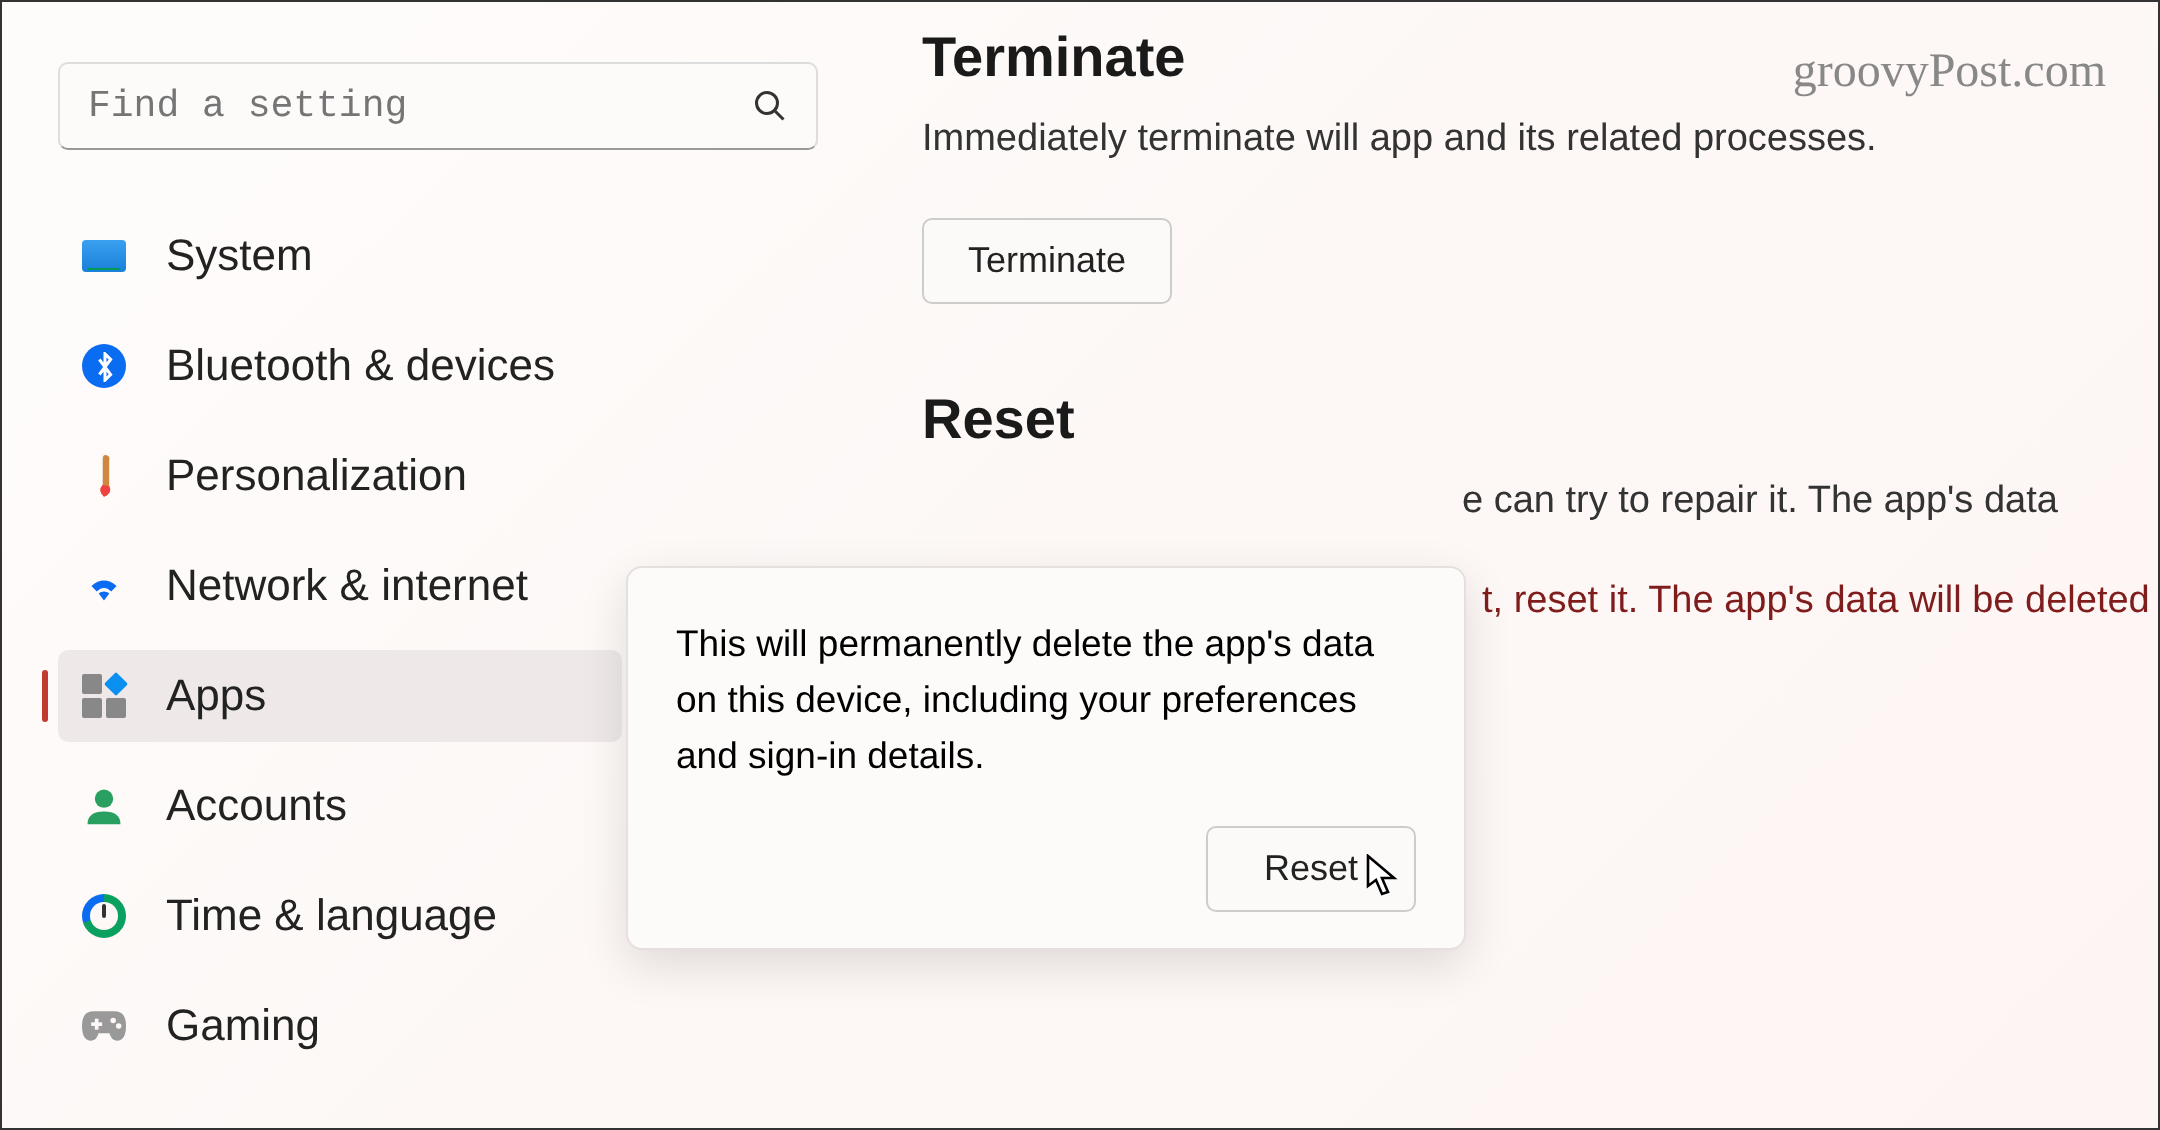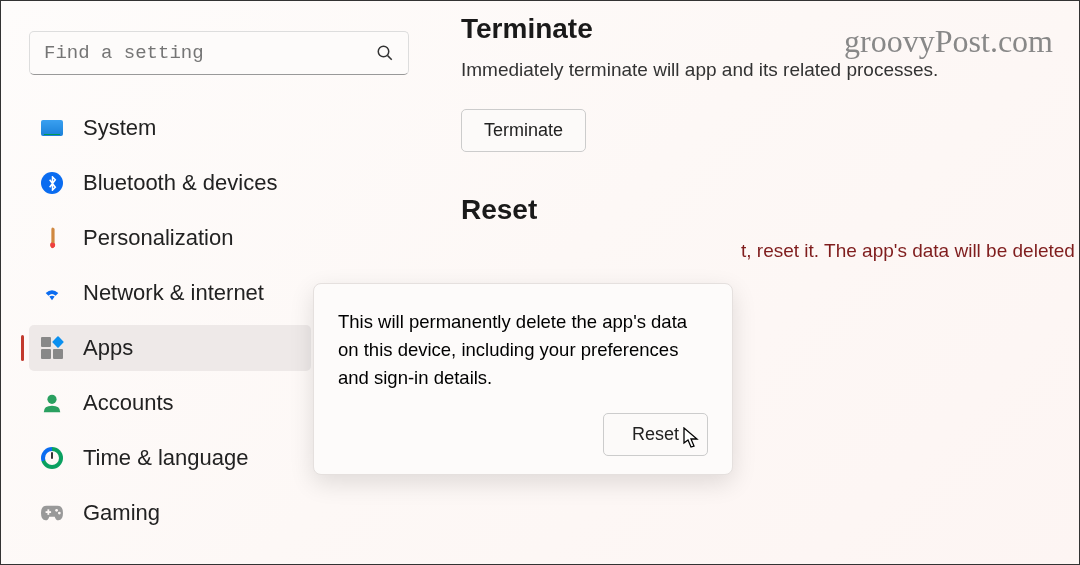--- a/index.html
+++ b/index.html
@@ -10,21 +10,21 @@
       background: linear-gradient(135deg, #fefcfb 0%, #fdf8f6 50%, #fdf5f3 100%);
       overflow: hidden;
       position: relative;
       border: 1px solid #333;
     }
     .watermark {
       position: absolute;
       top: 22px;
       right: 26px;
       font-family: Georgia, serif;
-      font-size: 32px;
+      font-size: 24px;
       color: #888;
       z-index: 5;
     }
     .container {
       display: flex;
       height: 100%;
     }
     .sidebar {
       width: 320px;
       padding: 30px 10px 0 28px;
@@ -257,20 +257,21 @@
 
   <div class="main">
     <div class="section">
       <h2 class="section-heading">Terminate</h2>
       <p class="section-desc">Immediately terminate will app and its related processes.</p>
       <button class="btn">Terminate</button>
     </div>
 
     <div class="section2">
       <h2 class="section-heading">Reset</h2>
+      <p class="section-desc partial">e can try to repair it. The app's data</p>
     </div>
 
     <div class="partial-row">t, reset it. The app's data will be deleted</div>
 
     <button class="btn">Reset</button>
   </div>
 </div>
 
 <div class="flyout">
   <p class="flyout-text">This will permanently delete the app's data on this device, including your preferences and sign-in details.</p>

